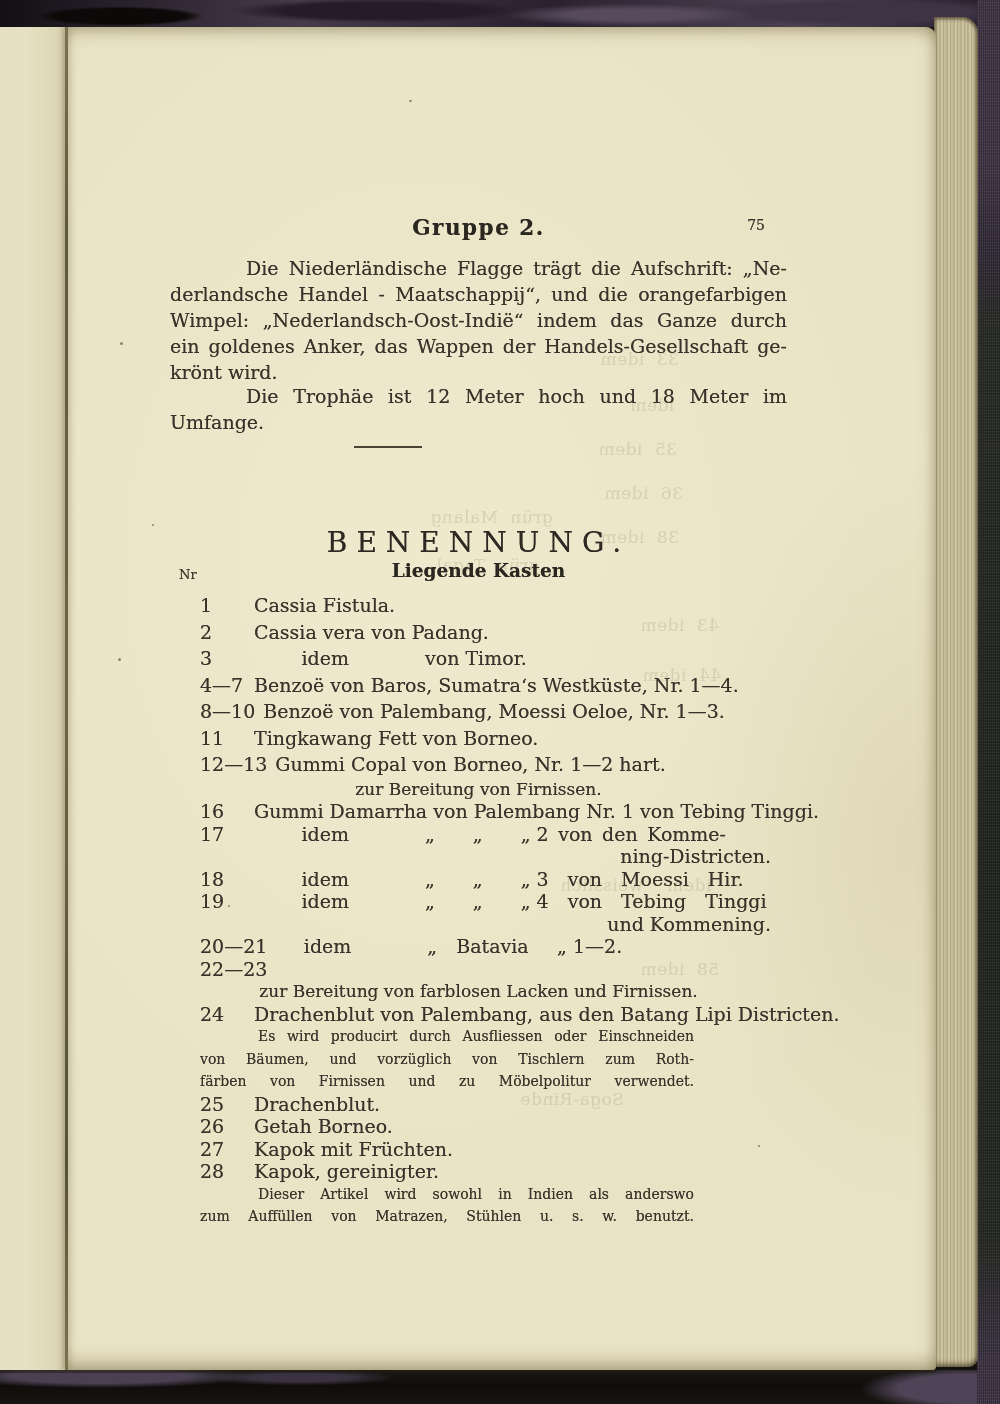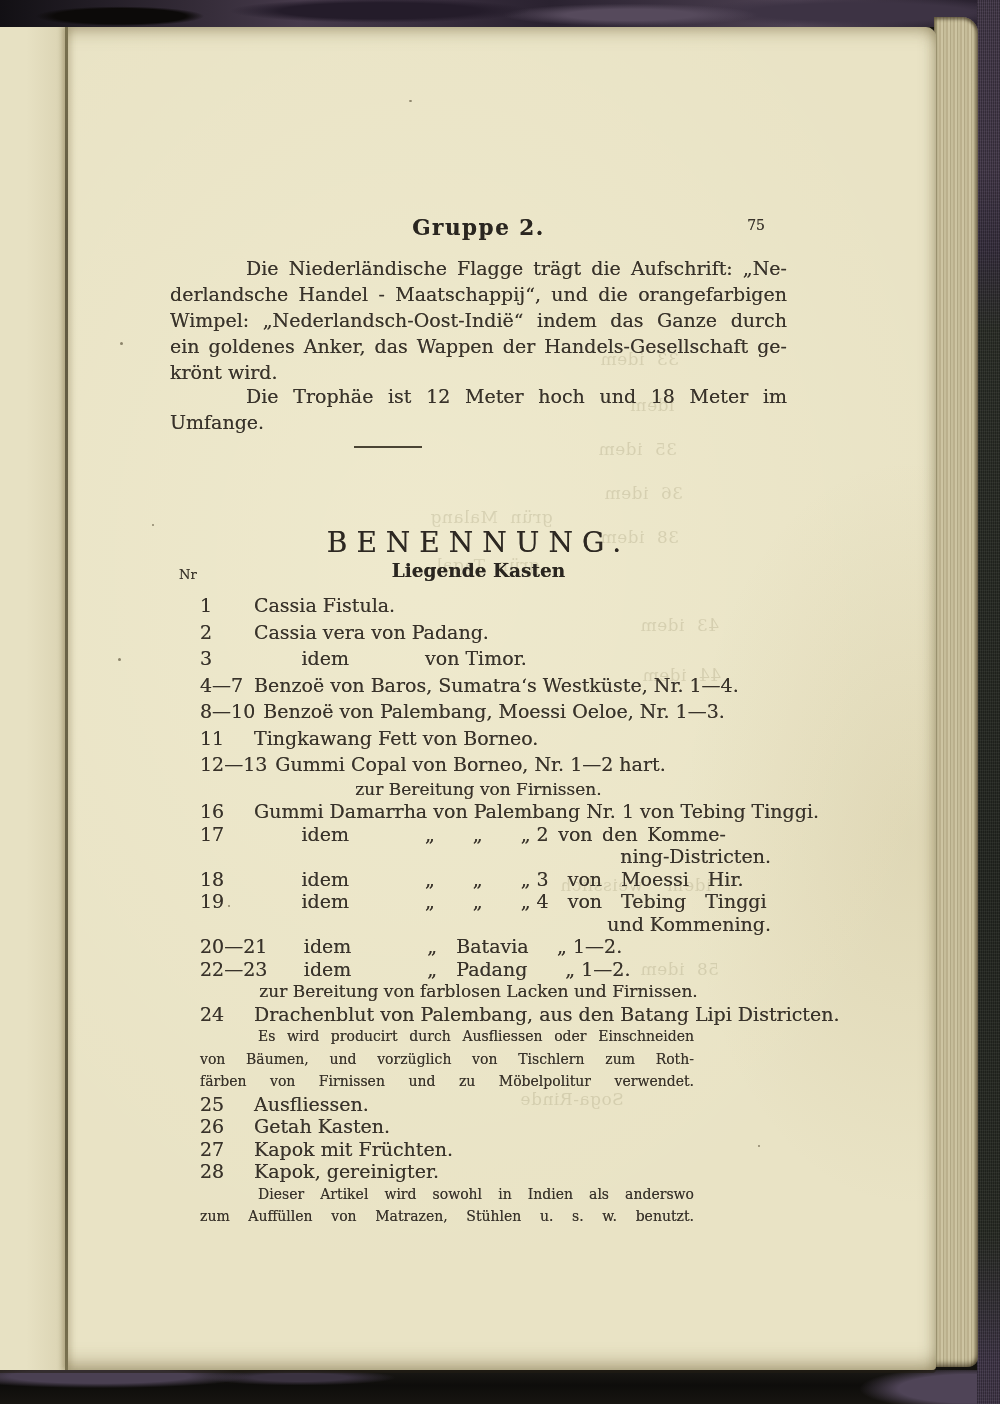--- a/index.html
+++ b/index.html
@@ -249,47 +249,46 @@
         </div>
         <div class="lrow item">
           <div class="main">
             <span class="num">20—21</span>
             <span class="txt">  idem    „ Batavia  „ 1—2.</span>
           </div>
         </div>
         <div class="lrow item">
           <div class="main">
             <span class="num">22—23</span>
-            <span class="txt">  idem    „ Padang  „ 1—2.</span>
           </div>
         </div>
         <div class="lrow note-center">
           <div class="ntext">zur Bereitung von farblosen Lacken und Firnissen.</div>
         </div>
         <div class="lrow item">
           <div class="main">
             <span class="num">24</span>
             <span class="txt">Drachenblut von Palembang, aus den Batang Lipi Districten.</span>
           </div>
         </div>
         <div class="lrow note-block">
           <div class="bline">Es wird producirt durch Ausfliessen oder Einschneiden</div>
           <div class="bline">von Bäumen, und vorzüglich von Tischlern zum Roth-</div>
           <div class="bline">färben von Firnissen und zu Möbelpolitur verwendet.</div>
         </div>
         <div class="lrow item">
           <div class="main">
             <span class="num">25</span>
-            <span class="txt">Ausfliessen.</span>
+            <span class="txt">Drachenblut.</span>
           </div>
         </div>
         <div class="lrow item">
           <div class="main">
             <span class="num">26</span>
-            <span class="txt">Getah Kasten.</span>
+            <span class="txt">Getah Borneo.</span>
           </div>
         </div>
         <div class="lrow item">
           <div class="main">
             <span class="num">27</span>
             <span class="txt">Kapok mit Früchten.</span>
           </div>
         </div>
         <div class="lrow item">
           <div class="main">

